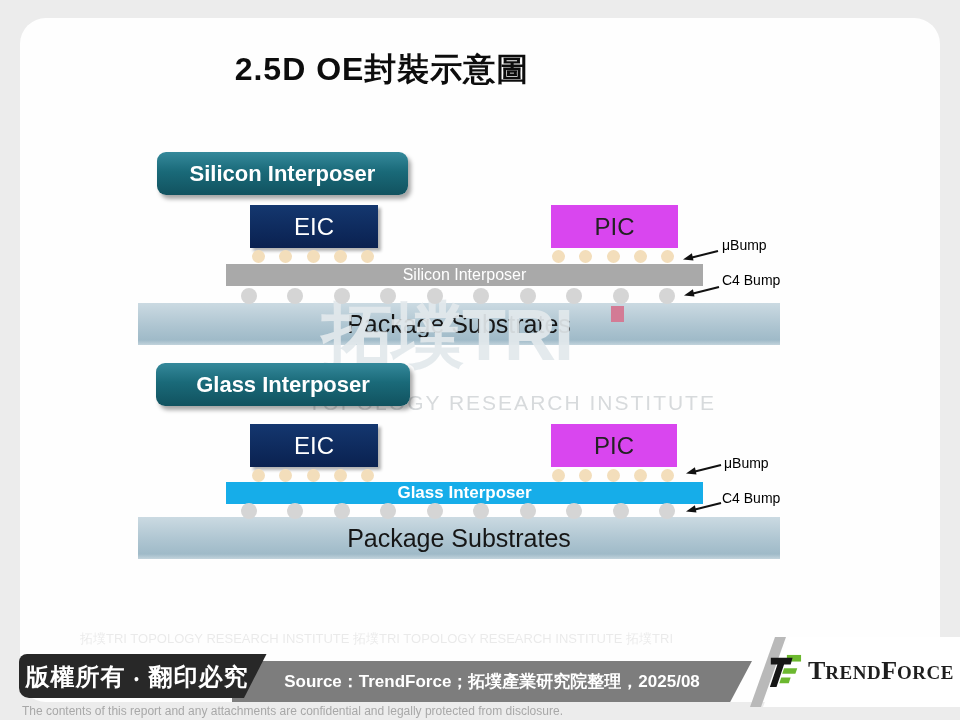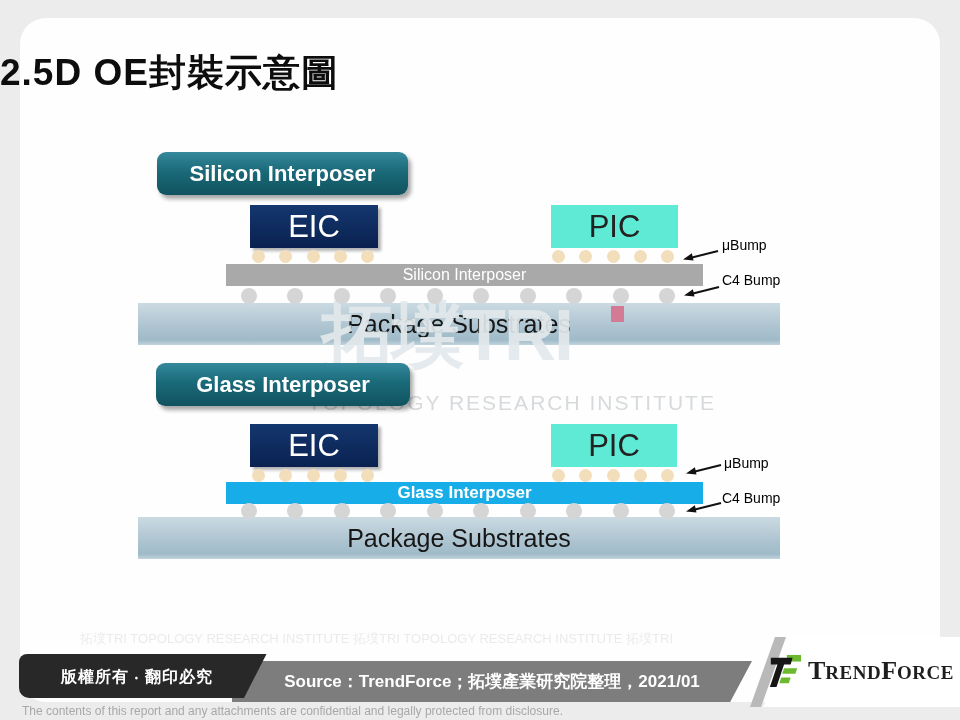--- a/index.html
+++ b/index.html
@@ -1,28 +1,28 @@
 <!DOCTYPE html>
 <html><head>
 <meta charset="utf-8">
 <style>
   html,body{margin:0;padding:0;}
   body{width:960px;height:720px;font-family:"Liberation Sans",sans-serif;}
   .stage{position:relative;width:960px;height:720px;background:#ececec;overflow:hidden;}
   .abs{position:absolute;}
   .card{left:20px;top:18px;width:920px;height:684px;background:#fefefe;border-radius:26px;z-index:1;}
-  .title{left:0;top:48px;width:764px;font-size:37px;font-weight:bold;color:#0d0d0d;letter-spacing:1px;z-index:4;}
+  .title{left:0;top:48px;width:764px;text-align:center;font-size:32px;font-weight:bold;color:#0d0d0d;letter-spacing:1px;z-index:4;}
 
   
   .pill{background:linear-gradient(180deg,#35899b 0%,#1a6a79 45%,#11525f 100%);border-radius:9px;
         box-shadow:3px 4px 4px rgba(0,0,0,0.35);color:#fff;font-size:22px;font-weight:bold;
         display:flex;align-items:center;justify-content:center;z-index:4;}
-  .chip{display:flex;align-items:center;justify-content:center;font-size:31px;z-index:4;}
+  .chip{display:flex;align-items:center;justify-content:center;font-size:24px;z-index:4;}
   .chip.eic{background:linear-gradient(180deg,#14376f 0%,#0a2150 100%);color:#fff;box-shadow:3px 3px 3px rgba(0,0,0,0.3);}
-  .chip.pic{background:#5eead4;color:#222;}
+  .chip.pic{background:#d946ef;color:#222;}
   .bar{display:flex;align-items:center;justify-content:center;z-index:2;}
   .bar.silicon{background:#a9a9a9;color:#fff;font-size:16px;}
   .bar.glass{background:#16ade9;color:#fff;font-size:17px;font-weight:bold;}
   .bar.substrate{background:linear-gradient(180deg,#cbdae2 0%,#aec5d1 55%,#9fbac8 88%,#c2d3dc 100%);
                  color:#161616;font-size:25px;}
   .dots{display:flex;justify-content:space-between;align-items:center;z-index:4;}
   .dots span{border-radius:50%;display:block;}
   .dots.micro span{width:13px;height:13px;background:#f3debb;}
   .dots.c4 span{width:16px;height:16px;background:#d5d5d5;}
 
@@ -34,21 +34,21 @@
   .wm-big{left:322px;top:288px;font-size:72px;font-weight:bold;letter-spacing:-2px;
           color:rgba(226,232,236,0.92);z-index:3;white-space:nowrap;}
   .wm-dot{left:611px;top:306px;width:13px;height:16px;background:#d37b95;z-index:3;}
   .wm-sub{left:308px;top:391px;font-size:21px;letter-spacing:2px;color:#d7dadc;z-index:3;white-space:nowrap;}
   .wm-footer{left:80px;top:630px;width:660px;font-size:13px;color:rgba(110,110,110,0.14);
              z-index:5;white-space:nowrap;overflow:hidden;}
 
   
   .copyright{left:19px;top:654px;width:250px;height:44px;background:#282828;
              clip-path:polygon(0 0,99% 0,90% 100%,0 100%);border-radius:8px 0 0 10px;
-             color:#fff;font-size:16px;font-weight:bold;letter-spacing:1px;
+             color:#fff;font-size:24px;font-weight:bold;letter-spacing:1px;
              display:flex;align-items:center;justify-content:center;padding-right:14px;box-sizing:border-box;z-index:6;}
   .sourcebar{left:232px;top:661px;width:520px;height:41px;background:#7d7d7d;
              clip-path:polygon(0 0,100% 0,95.8% 100%,0 100%);
              color:#fff;font-size:17px;font-weight:600;display:flex;align-items:center;justify-content:center;z-index:5;}
   .logo-panel{left:742px;top:637px;width:218px;height:70px;z-index:6;}
   .brand{position:absolute;left:26px;top:16px;display:flex;align-items:center;gap:6px;}
   .brand-text{font-family:"Liberation Serif",serif;font-weight:700;color:#1e1e1e;white-space:nowrap;}
   .brand-text .lg{font-size:26px;}
   .brand-text .sm{font-size:19px;letter-spacing:0.5px;}
   .disclaimer{left:22px;top:704px;font-size:12px;color:#a8a8a8;z-index:2;white-space:nowrap;}
@@ -158,21 +158,21 @@
   <div class="abs callout" style="left:722px;top:490px;">C4 Bump</div>
   <svg class="abs arrow" style="left:683px;top:499px;" viewBox="0 0 40 16">
     <line x1="38" y1="4" x2="12" y2="10.5" stroke="#111" stroke-width="2"></line>
     <polygon points="3,12.5 13.5,13.6 11.9,6.3" fill="#111"></polygon>
   </svg>
 
   <div class="abs wm-footer">拓墣TRI  TOPOLOGY RESEARCH INSTITUTE   拓墣TRI  TOPOLOGY RESEARCH INSTITUTE   拓墣TRI</div>
 
   <div class="abs copyright">版權所有 ‧ 翻印必究</div>
 
-  <div class="abs sourcebar">Source：TrendForce；拓墣產業研究院整理，2021/01</div>
+  <div class="abs sourcebar">Source：TrendForce；拓墣產業研究院整理，2025/08</div>
 
   <div class="abs logo-panel">
     <svg width="218" height="70" viewBox="0 0 218 70">
       <polygon points="33,0 44,0 19,70 8,70" fill="#b9b9b9"></polygon>
       <polygon points="47,0 218,0 218,70 21,70" fill="#ffffff"></polygon>
     </svg>
     <div class="brand">
       <svg width="34" height="36" viewBox="0 0 36 36">
         <rect x="20" y="1" width="15" height="7" fill="#6cb82f"></rect>
         <polygon points="3,4 26,4 24,11 17,11 9,35 2,35 10,11 3,11" fill="#161616"></polygon>

